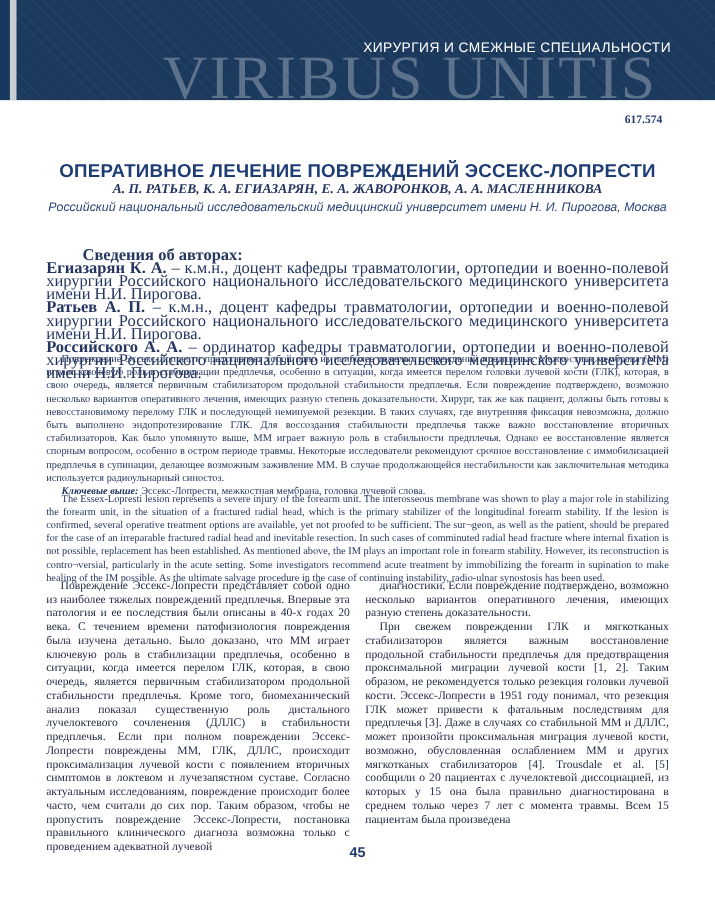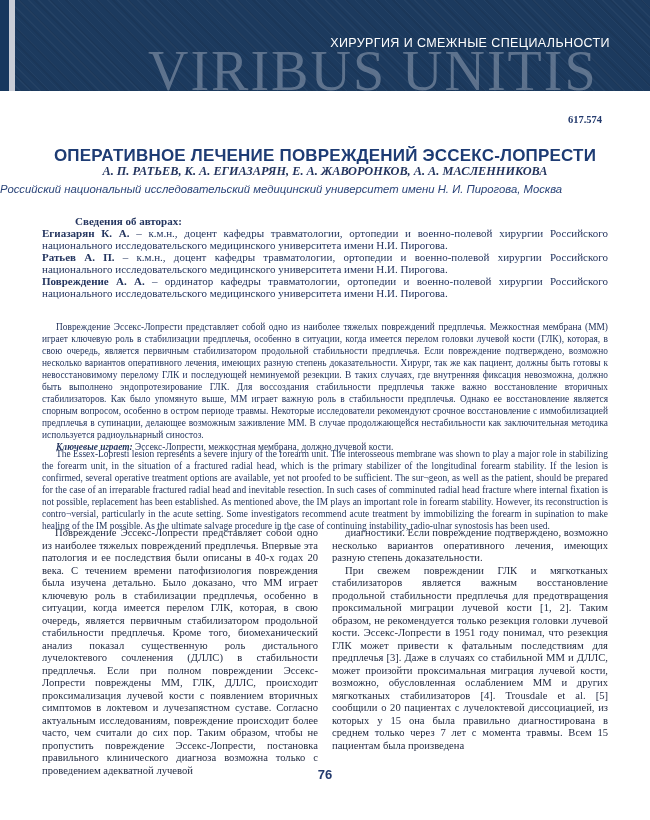--- a/index.html
+++ b/index.html
@@ -42,47 +42,47 @@
     font-size:12.5px;font-weight:normal;
     letter-spacing:0.4px;
     color:#ffffff;
     white-space:nowrap;
   }
   
   .udc{
     position:absolute;top:104px;right:48px;
     font-size:10.5px;font-weight:bold;
     color:#233a6d;
-    margin-top:10px;
   }
   .article-title{
     position:absolute;top:135px;left:0;width:650px;
     text-align:center;
     font-family:"Liberation Sans", sans-serif;
     font-size:17px;font-weight:bold;
     color:#1e3c74;
     letter-spacing:0.2px;
   }
   .article-authors{
     position:absolute;top:164px;left:0;width:650px;
     text-align:center;
     font-family:Liberation Serif, serif;
     font-size:12.3px;font-weight:bold;font-style:italic;
     color:#24355f;
   }
   .article-affiliation{
     position:absolute;top:183px;left:0;width:650px;
+    text-align:center;
     font-family:"Liberation Sans", sans-serif;
     font-size:11.3px;font-style:italic;
     color:#2b4579;
   }
   
   .authors-info{
-    position:absolute;top:215px;left:42px;width:566px;
-    font-size:11px;line-height:12px;
+    position:absolute;top:226px;left:42px;width:566px;
+    font-size:15px;line-height:12px;
     color:#24355f;
     text-align:justify;
   }
   .authors-info .info-heading{
     font-weight:bold;
     text-indent:33px;
   }
   .authors-info .entry b{font-weight:bold;}
   
   .abstract{
@@ -138,37 +138,37 @@
   <div class="udc">617.574</div>
 
   <h1 class="article-title">ОПЕРАТИВНОЕ ЛЕЧЕНИЕ ПОВРЕЖДЕНИЙ ЭССЕКС-ЛОПРЕСТИ</h1>
   <div class="article-authors">А. П. РАТЬЕВ, К. А. ЕГИАЗАРЯН, Е. А. ЖАВОРОНКОВ, А. А. МАСЛЕННИКОВА</div>
   <div class="article-affiliation">Российский национальный исследовательский медицинский университет имени Н. И. Пирогова, Москва</div>
 
   <div class="authors-info">
     <div class="info-heading">Сведения об авторах:</div>
     <div class="entry"><b>Егиазарян К. А.</b><span> – к.м.н., доцент кафедры травматологии, ортопедии и военно-полевой хирургии Российского национального исследовательского медицинского университета имени Н.И. Пирогова.</span></div>
     <div class="entry"><b>Ратьев А. П.</b><span> – к.м.н., доцент кафедры травматологии, ортопедии и военно-полевой хирургии Российского национального исследовательского медицинского университета имени Н.И. Пирогова.</span></div>
-    <div class="entry"><b>Повреждение А. А.</b><span> – ординатор кафедры травматологии, ортопедии и военно-полевой хирургии Российского национального исследовательского медицинского университета имени Н.И. Пирогова.</span></div>
+    <div class="entry"><b>Российского А. А.</b><span> – ординатор кафедры травматологии, ортопедии и военно-полевой хирургии Российского национального исследовательского медицинского университета имени Н.И. Пирогова.</span></div>
   </div>
 
   <div class="abstract abstract-ru">
     <p>Повреждение Эссекс-Лопрести представляет собой одно из наиболее тяжелых повреждений предплечья. Межкостная мембрана (ММ) играет ключевую роль в стабилизации предплечья, особенно в ситуации, когда имеется перелом головки лучевой кости (ГЛК), которая, в свою очередь, является первичным стабилизатором продольной стабильности предплечья. Если повреждение подтверждено, возможно несколько вариантов оперативного лечения, имеющих разную степень доказательности. Хирург, так же как пациент, должны быть готовы к невосстановимому перелому ГЛК и последующей неминуемой резекции. В таких случаях, где внутренняя фиксация невозможна, должно быть выполнено эндопротезирование ГЛК. Для воссоздания стабильности предплечья также важно восстановление вторичных стабилизаторов. Как было упомянуто выше, ММ играет важную роль в стабильности предплечья. Однако ее восстановление является спорным вопросом, особенно в остром периоде травмы. Некоторые исследователи рекомендуют срочное восстановление с иммобилизацией предплечья в супинации, делающее возможным заживление ММ. В случае продолжающейся нестабильности как заключительная методика используется радиоульнарный синостоз.</p>
-    <p><span class="kw-label">Ключевые играет:</span><span> Эссекс-Лопрести, межкостная мембрана, должно лучевой кости.</span></p>
+    <p><span class="kw-label">Ключевые выше:</span><span> Эссекс-Лопрести, межкостная мембрана, головка лучевой слова.</span></p>
   </div>
 
   <div class="abstract abstract-en">
     <p>The Essex-Lopresti lesion represents a severe injury of the forearm unit. The interosseous membrane was shown to play a major role in stabilizing the forearm unit, in the situation of a fractured radial head, which is the primary stabilizer of the longitudinal forearm stability. If the lesion is confirmed, several operative treatment options are available, yet not proofed to be sufficient. The sur¬geon, as well as the patient, should be prepared for the case of an irreparable fractured radial head and inevitable resection. In such cases of comminuted radial head fracture where internal fixation is not possible, replacement has been established. As mentioned above, the IM plays an important role in forearm stability. However, its reconstruction is contro¬versial, particularly in the acute setting. Some investigators recommend acute treatment by immobilizing the forearm in supination to make healing of the IM possible. As the ultimate salvage procedure in the case of continuing instability, radio-ulnar synostosis has been used.</p>
   </div>
 
   <div class="columns">
     <div class="col">
       <p>Повреждение Эссекс-Лопрести представляет собой одно из наиболее тяжелых повреждений предплечья. Впервые эта патология и ее последствия были описаны в 40-х годах 20 века. С течением времени патофизиология повреждения была изучена детально. Было доказано, что ММ играет ключевую роль в стабилизации предплечья, особенно в ситуации, когда имеется перелом ГЛК, которая, в свою очередь, является первичным стабилизатором продольной стабильности предплечья. Кроме того, биомеханический анализ показал существенную роль дистального лучелоктевого сочленения (ДЛЛС) в стабильности предплечья. Если при полном повреждении Эссекс-Лопрести повреждены ММ, ГЛК, ДЛЛС, происходит проксимализация лучевой кости с появлением вторичных симптомов в локтевом и лучезапястном суставе. Согласно актуальным исследованиям, повреждение происходит более часто, чем считали до сих пор. Таким образом, чтобы не пропустить повреждение Эссекс-Лопрести, постановка правильного клинического диагноза возможна только с проведением адекватной лучевой</p>
     </div>
     <div class="col">
       <p>диагностики. Если повреждение подтверждено, возможно несколько вариантов оперативного лечения, имеющих разную степень доказательности.</p>
       <p>При свежем повреждении ГЛК и мягкотканых стабилизаторов является важным восстановление продольной стабильности предплечья для предотвращения проксимальной миграции лучевой кости [1, 2]. Таким образом, не рекомендуется только резекция головки лучевой кости. Эссекс-Лопрести в 1951 году понимал, что резекция ГЛК может привести к фатальным последствиям для предплечья [3]. Даже в случаях со стабильной ММ и ДЛЛС, может произойти проксимальная миграция лучевой кости, возможно, обусловленная ослаблением ММ и других мягкотканых стабилизаторов [4]. Trousdale et al. [5] сообщили о 20 пациентах с лучелоктевой диссоциацией, из которых у 15 она была правильно диагностирована в среднем только через 7 лет с момента травмы. Всем 15 пациентам была произведена</p>
     </div>
   </div>
 
-  <div class="page-number">76</div>
+  <div class="page-number">45</div>
 
 </div>
 
 </body></html>

